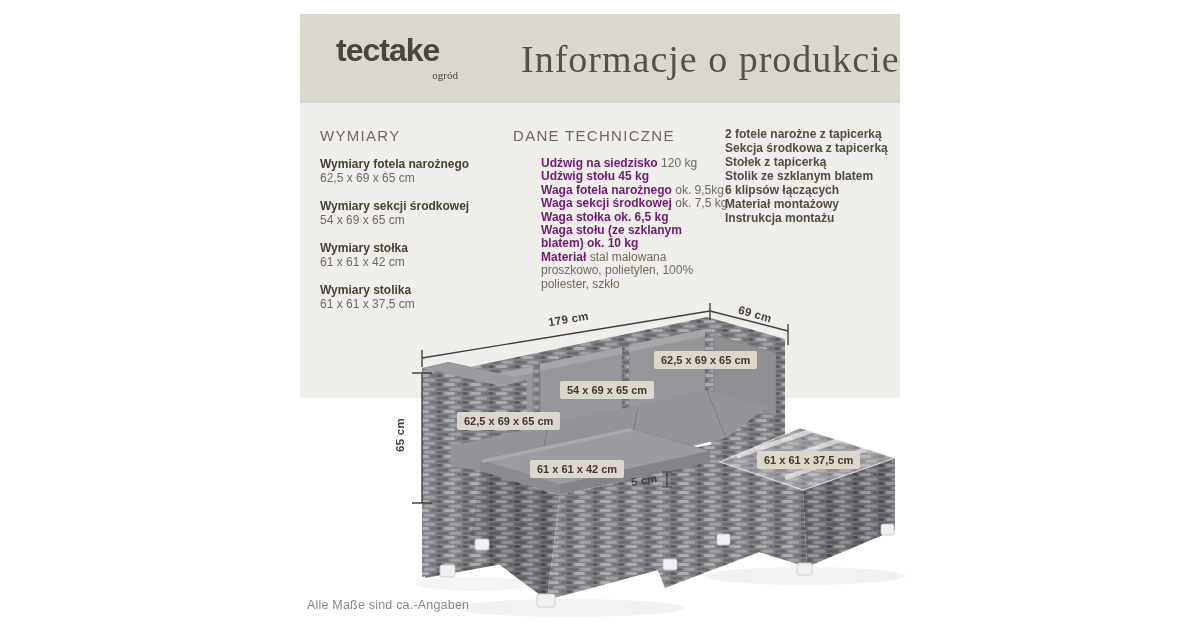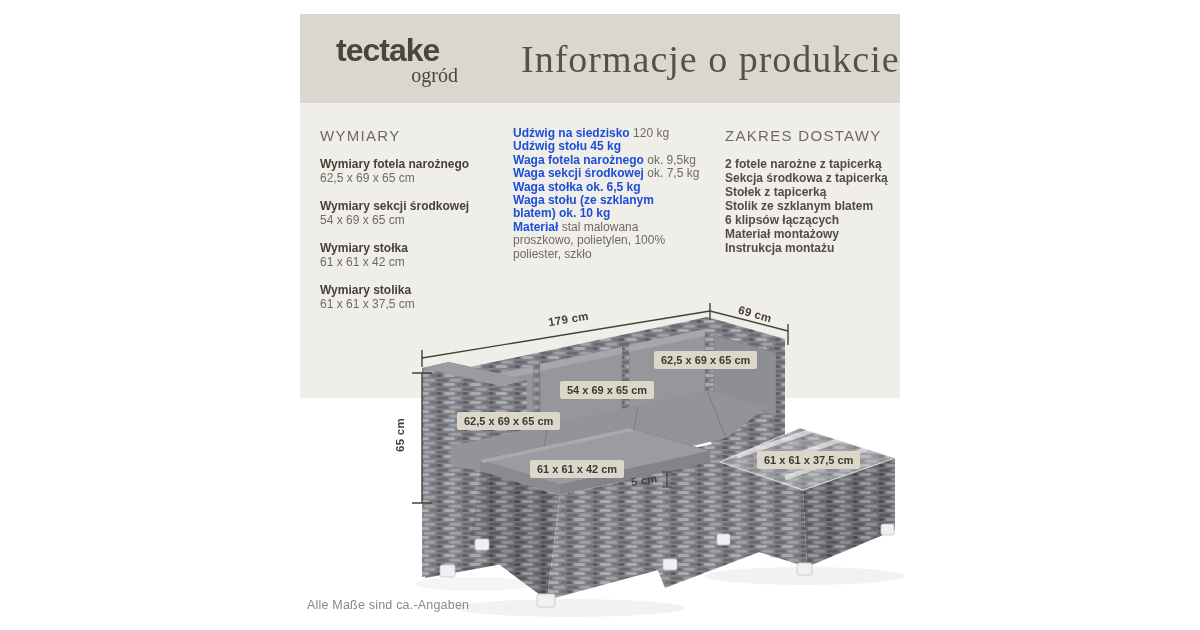--- a/index.html
+++ b/index.html
@@ -5,39 +5,39 @@
   html,body{margin:0;padding:0;background:#ffffff;}
   body{width:1200px;height:630px;position:relative;overflow:hidden;
        font-family:"Liberation Sans","DejaVu Sans",sans-serif;
        -webkit-font-smoothing:antialiased;}
   .abs{position:absolute;}
 
   
   .panel-header{left:300px;top:14px;width:600px;height:89px;background:#dbd7ce;}
   .logo{left:336px;top:34px;width:122px;}
   .logo-brand{font-size:32px;font-weight:700;color:#4a453e;letter-spacing:-1px;line-height:32px;}
-  .logo-sub{font-family:"Liberation Serif","DejaVu Serif",serif;font-size:20px;color:#4a453e;
+  .logo-sub{font-family:"Liberation Serif","DejaVu Serif",serif;font-size:11px;color:#4a453e;
             text-align:right;line-height:17px;margin-top:1px;}
   .page-title{left:521px;top:42px;font-family:"Liberation Serif","DejaVu Serif",serif;
               font-size:38px;color:#55504a;letter-spacing:1px;white-space:nowrap;line-height:34px;}
 
   
   .panel-body{left:300px;top:103px;width:600px;height:295px;background:#f0eee8;}
 
   .col{top:127px;font-size:12px;color:#6f6b63;}
   .col-1{left:320px;width:185px;}
   .col-2{left:513px;width:185px;}
   .col-3{left:725px;width:172px;}
   .col-heading{font-size:15px;font-weight:400;letter-spacing:1.3px;color:#6e6a62;
                line-height:18px;margin:0 0 12px 0;}
   .dim-item{margin-bottom:14px;}
   .dim-item .lbl{font-weight:700;color:#474238;line-height:14px;}
   .dim-item .val{color:#6f6b63;line-height:14px;}
   .t-line{line-height:13.4px;white-space:nowrap;}
-  .t-line .b{font-weight:700;color:#1d4ed8;}
+  .t-line .b{font-weight:700;color:#701a75;margin-left:28px;}
   .z-item{font-weight:700;color:#514c44;line-height:14px;white-space:nowrap;}
 
   
   .stage{left:385px;top:288px;width:600px;height:342px;}
   .stage svg{position:absolute;left:0;top:0;}
   .dim-label{position:absolute;font-size:11.5px;font-weight:700;color:#45413a;
              white-space:nowrap;letter-spacing:0.3px;}
   .chip{position:absolute;background:#ddd7c9;color:#3e3a33;font-size:11px;font-weight:700;
         line-height:14px;padding:2px 7px;border-radius:2px;white-space:nowrap;}
 
@@ -69,34 +69,34 @@
     <div class="lbl">Wymiary stołka</div>
     <div class="val">61 x 61 x 42 cm</div>
   </div>
   <div class="dim-item">
     <div class="lbl">Wymiary stolika</div>
     <div class="val">61 x 61 x 37,5 cm</div>
   </div>
 </div>
 
 <div class="abs col col-2">
+  <h2 class="col-heading">DANE TECHNICZNE</h2>
   <div class="t-line"><span class="b">Udźwig na siedzisko</span><span> 120 kg</span></div>
   <div class="t-line"><span class="b">Udźwig stołu 45 kg</span><span></span></div>
   <div class="t-line"><span class="b">Waga fotela narożnego</span><span> ok. 9,5kg</span></div>
   <div class="t-line"><span class="b">Waga sekcji środkowej</span><span> ok. 7,5 kg</span></div>
   <div class="t-line"><span class="b">Waga stołka ok. 6,5 kg</span><span></span></div>
   <div class="t-line"><span class="b">Waga stołu (ze szklanym</span><span></span></div>
   <div class="t-line"><span class="b">blatem) ok. 10 kg</span><span></span></div>
   <div class="t-line"><span class="b">Materiał</span><span> stal malowana</span></div>
   <div class="t-line"><span class="b"></span><span>proszkowo, polietylen, 100%</span></div>
   <div class="t-line"><span class="b"></span><span>poliester, szkło</span></div>
 </div>
 
 <div class="abs col col-3">
-  <h2 class="col-heading">ZAKRES DOSTAWY</h2>
   <div class="z-item">2 fotele narożne z tapicerką</div>
   <div class="z-item">Sekcja środkowa z tapicerką</div>
   <div class="z-item">Stołek z tapicerką</div>
   <div class="z-item">Stolik ze szklanym blatem</div>
   <div class="z-item">6 klipsów łączących</div>
   <div class="z-item">Materiał montażowy</div>
   <div class="z-item">Instrukcja montażu</div>
 </div>
 
 <div class="abs stage">

